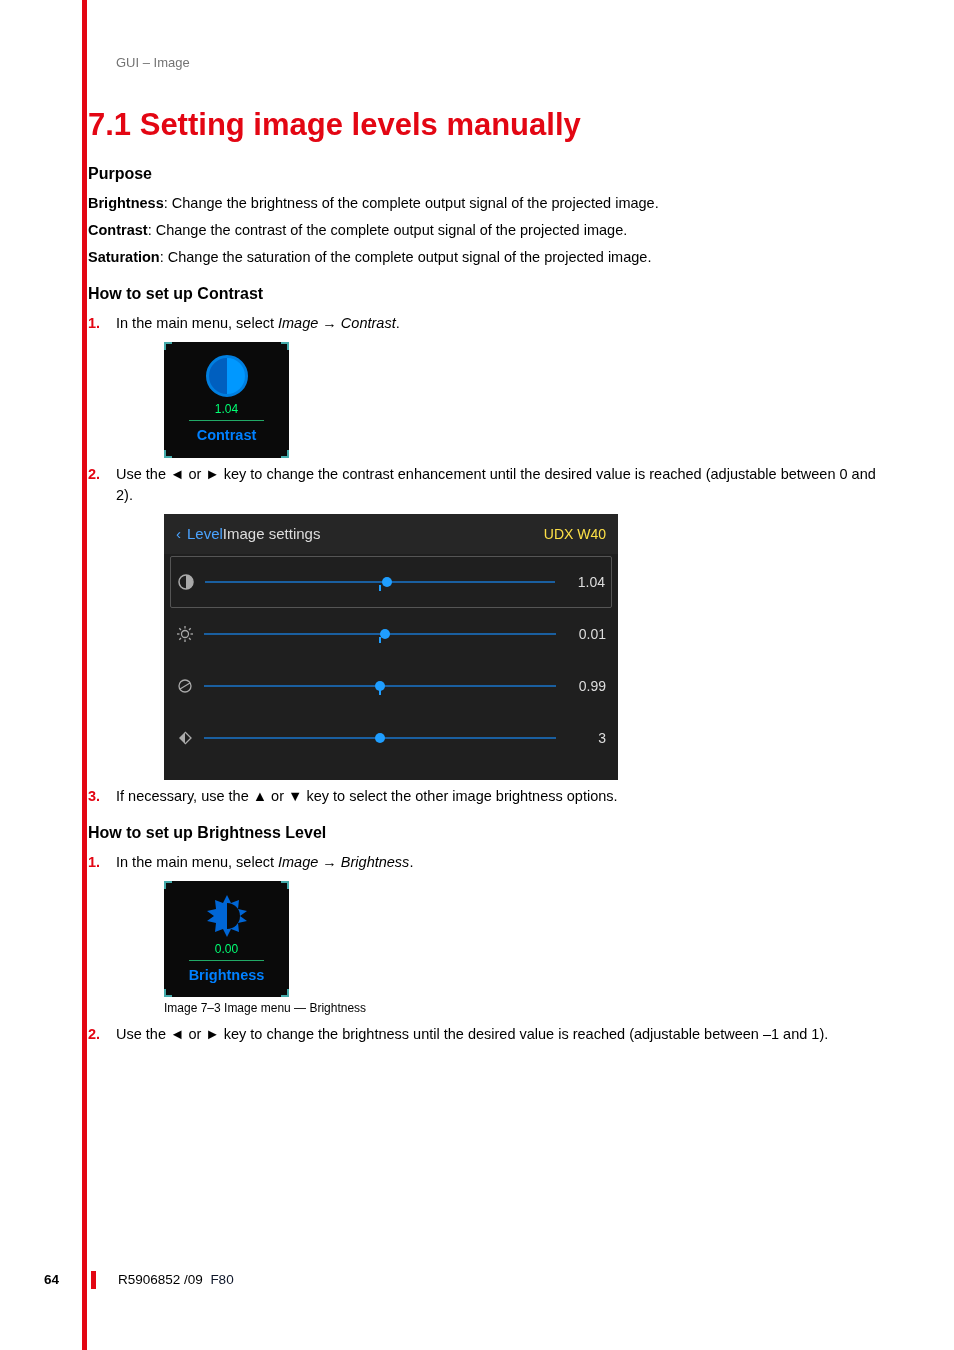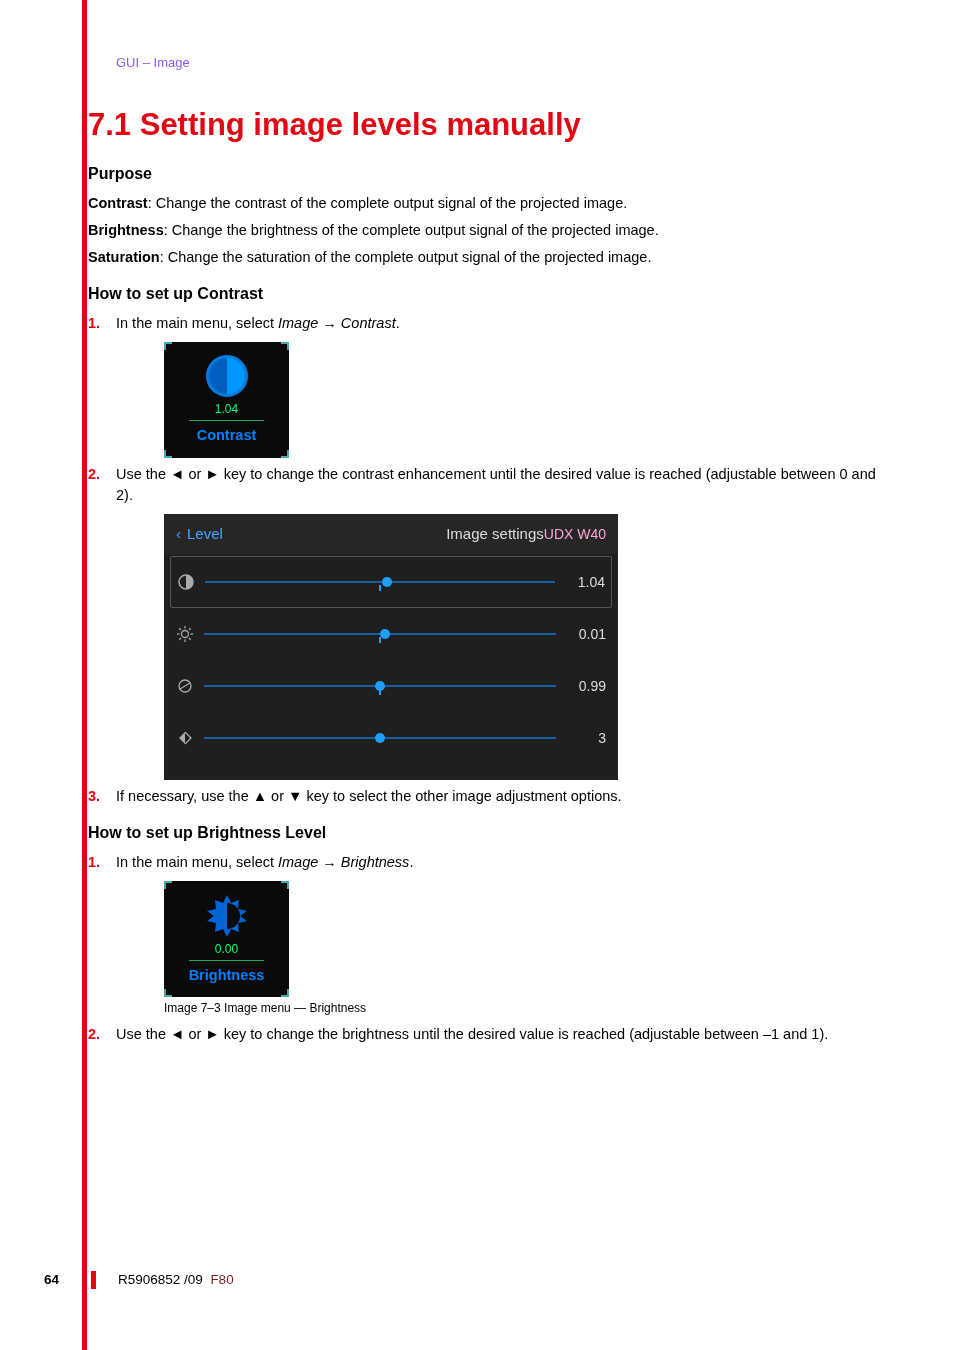--- a/index.html
+++ b/index.html
@@ -22,21 +22,21 @@
     background: #e30613;
   }
   .content {
     position: absolute;
     left: 88px;
     top: 54px;
     width: 795px;
   }
   .header-path {
     font-size: 13px;
-    color: #8b5cf6;
+    color: #737373;
     margin-left: 28px;
     margin-bottom: 30px;
   }
   h1 {
     font-size: 31px;
     font-weight: bold;
     color: #e30613;
     margin-bottom: 14px;
   }
   h2 {
@@ -77,54 +77,54 @@
   }
   .tile-value { color:#00ff73; font-size:12px; border-bottom:1px solid #2a6; padding-bottom:2px; margin-bottom:4px; width:60%; text-align:center;}
   .tile-label { color:#0080ff; font-weight:bold; font-size:14.5px; }
   
   .panel {
     width: 454px; height: 266px; background: #1f1f1f;
     position: relative; color:#ccc;
   }
   .panel-header { display:flex; align-items:center; height:40px; padding:0 12px; font-size:15px; background:#262626;}
   .panel-back { color:#4aa3ff; font-size:15px; display:flex; align-items:center; gap:6px;}
-  .panel-title { flex:1; text-align:right; color:#ddd;}
-  .panel-model { color:#f9a8d4; font-size:14px;}
+  .panel-title { flex:1; text-align:left; color:#ddd;}
+  .panel-model { color:#fde047; font-size:14px;}
   .slider-row { display:flex; align-items:center; height:52px; padding:0 12px; gap:10px;}
   .slider-row.selected { border:1px solid #555; margin:2px 6px 0 6px; padding:0 6px; border-radius:2px;}
   .slider-icon { width:18px; height:18px; color:#999; flex-shrink:0; display:flex; align-items:center; justify-content:center;}
   .slider-track { flex:1; height:2px; background:#1a5fa0; position:relative;}
   .slider-thumb { position:absolute; width:10px; height:10px; background:#1f9eff; border-radius:50%; top:-4px; transform:translateX(-50%);}
   .slider-tick  { position:absolute; width:2px; height:6px; background:#1f9eff; top:4px; transform:translateX(-50%);}
   .slider-value { width:40px; text-align:right; color:#ddd; font-size:14px;}
   
   .footer {
     position:absolute; left:44px; bottom:60px; font-size:13.5px;
     display:flex; align-items:center; gap:22px;
   }
   .footer .pnum { font-weight:bold; margin-right:10px;}
   .footer .bar { display:inline-block; width:5px; height:18px; background:#e30613; vertical-align:middle;}
-  .footer .model { color:#7f1d1d; }
+  .footer .model { color:#0f172a; }
 </style>
 </head>
 <body>
 
 <div class="red-bar"></div>
 
 <div class="content">
   <div class="header-path">GUI – Image</div>
 
   <h1>7.1 Setting image levels manually</h1>
 
   <h2>Purpose</h2>
   <p class="body">
-    <span class="bold">Contrast</span><span>: Change the contrast of the complete output signal of the projected image.</span>
+    <span class="bold">Brightness</span><span>: Change the brightness of the complete output signal of the projected image.</span>
   </p>
   <p class="body">
-    <span class="bold">Brightness</span><span>: Change the brightness of the complete output signal of the projected image.</span>
+    <span class="bold">Contrast</span><span>: Change the contrast of the complete output signal of the projected image.</span>
   </p>
   <p class="body">
     <span class="bold">Saturation</span><span>: Change the saturation of the complete output signal of the projected image.</span>
   </p>
 
   <h2>How to set up Contrast</h2>
   <ol class="steps">
     <li>
       <span class="step-num">1.</span>
       <span class="step-text">
@@ -225,21 +225,21 @@
           <div class="slider-thumb" style="left:50%"></div>
         </div>
         <div class="slider-value">3</div>
       </div>
     </div>
   </div>
 
   <ol class="steps">
     <li>
       <span class="step-num">3.</span>
-      <span class="step-text">If necessary, use the ▲ or ▼ key to select the other image adjustment options.</span>
+      <span class="step-text">If necessary, use the ▲ or ▼ key to select the other image brightness options.</span>
     </li>
   </ol>
 
   <h2>How to set up Brightness Level</h2>
   <ol class="steps">
     <li>
       <span class="step-num">1.</span>
       <span class="step-text">
         <span>In the main menu, select </span><span class="italic">Image → Brightness</span><span>.</span>
       </span>

